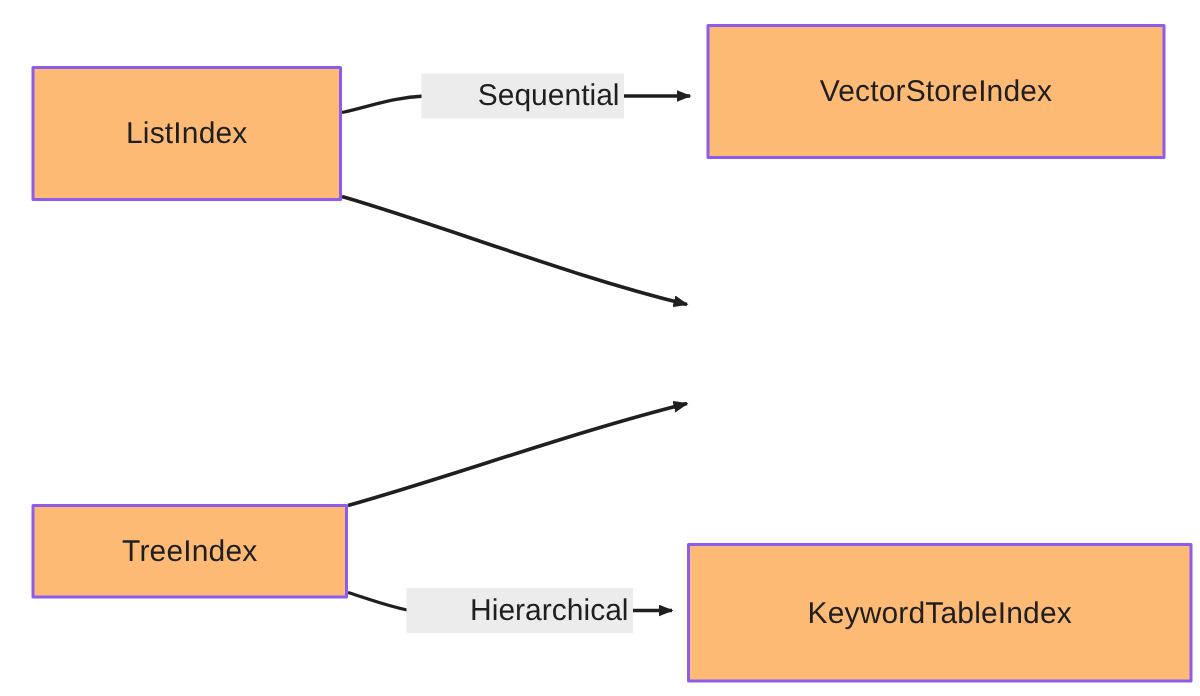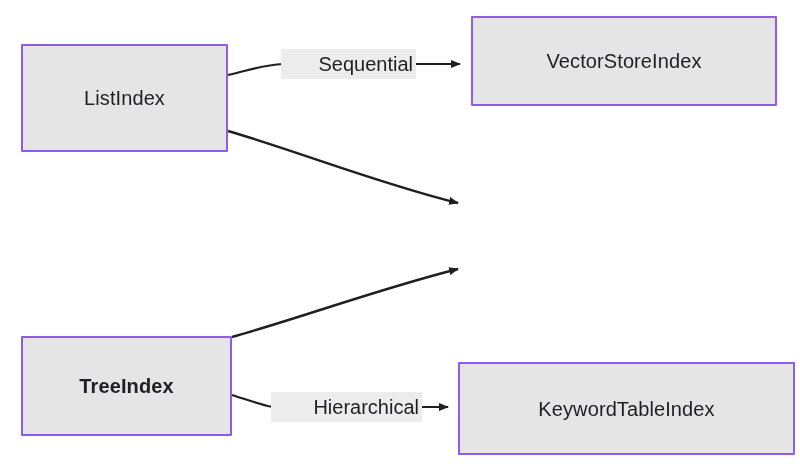--- a/index.html
+++ b/index.html
@@ -23,21 +23,21 @@
     position: absolute;
     left: 0;
     top: 0;
     width: 800px;
     height: 464px;
     pointer-events: none;
   }
   .node {
     position: absolute;
     box-sizing: border-box;
-    background: #e5e5e5;
+    background: #fdba74;
     border: 2px solid #8d5ceb;
     border-radius: 1px;
     display: flex;
     align-items: center;
     justify-content: center;
     z-index: 2;
   }
   .node-label {
     font-family: "Liberation Sans", sans-serif;
     font-size: 20px;
@@ -54,24 +54,24 @@
     font-family: "Liberation Sans", sans-serif;
     font-size: 20px;
     line-height: 30px;
     height: 30px;
     padding: 0 3px;
     white-space: nowrap;
     text-align: right;
     z-index: 3;
   }
   
-  #node-listindex        { left: 21px;  top: 44px;  width: 207px; height: 108px; }
+  #node-listindex        { left: 21px;  top: 44px;  width: 207px; height: 90px; }
   #node-vectorstoreindex { left: 471px; top: 16px;  width: 306px; height: 90px; }
   #node-composableindex  { left: 470px; top: 190px; width: 307px; height: 90px; }
-  #node-treeindex        { left: 21px;  top: 336px; width: 211px; height: 100px; font-weight: bold; }
+  #node-treeindex        { left: 21px;  top: 336px; width: 211px; height: 63px; }
   #node-keywordtableindex{ left: 458px; top: 362px; width: 337px; height: 93px; }
   
   #edge-label-sequential  { left: 281px; top: 49px;  width: 129px; }
   #edge-label-hierarchical{ left: 271px; top: 392px; width: 145px; }
 </style>
 </head>
 <body>
 
 <div id="diagram-root">
 

